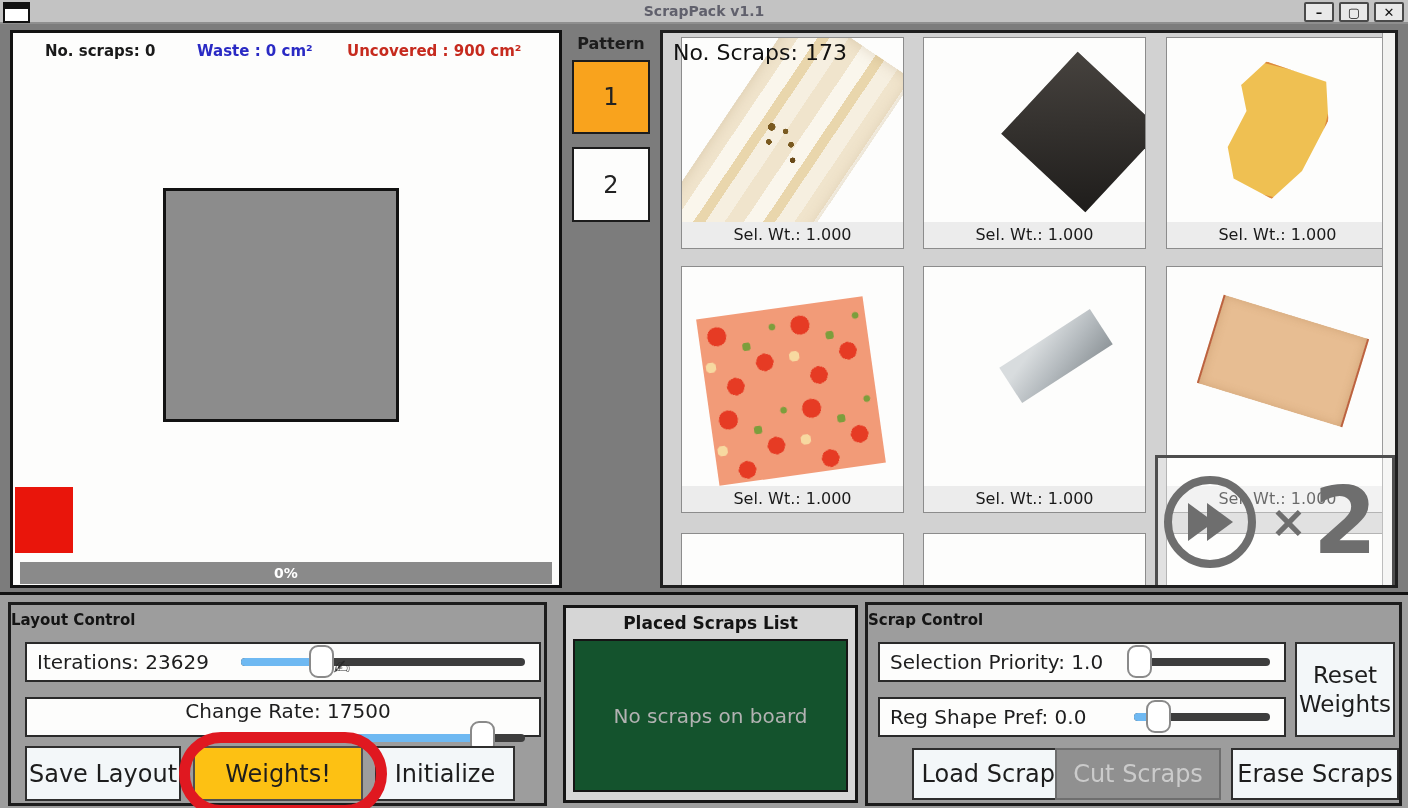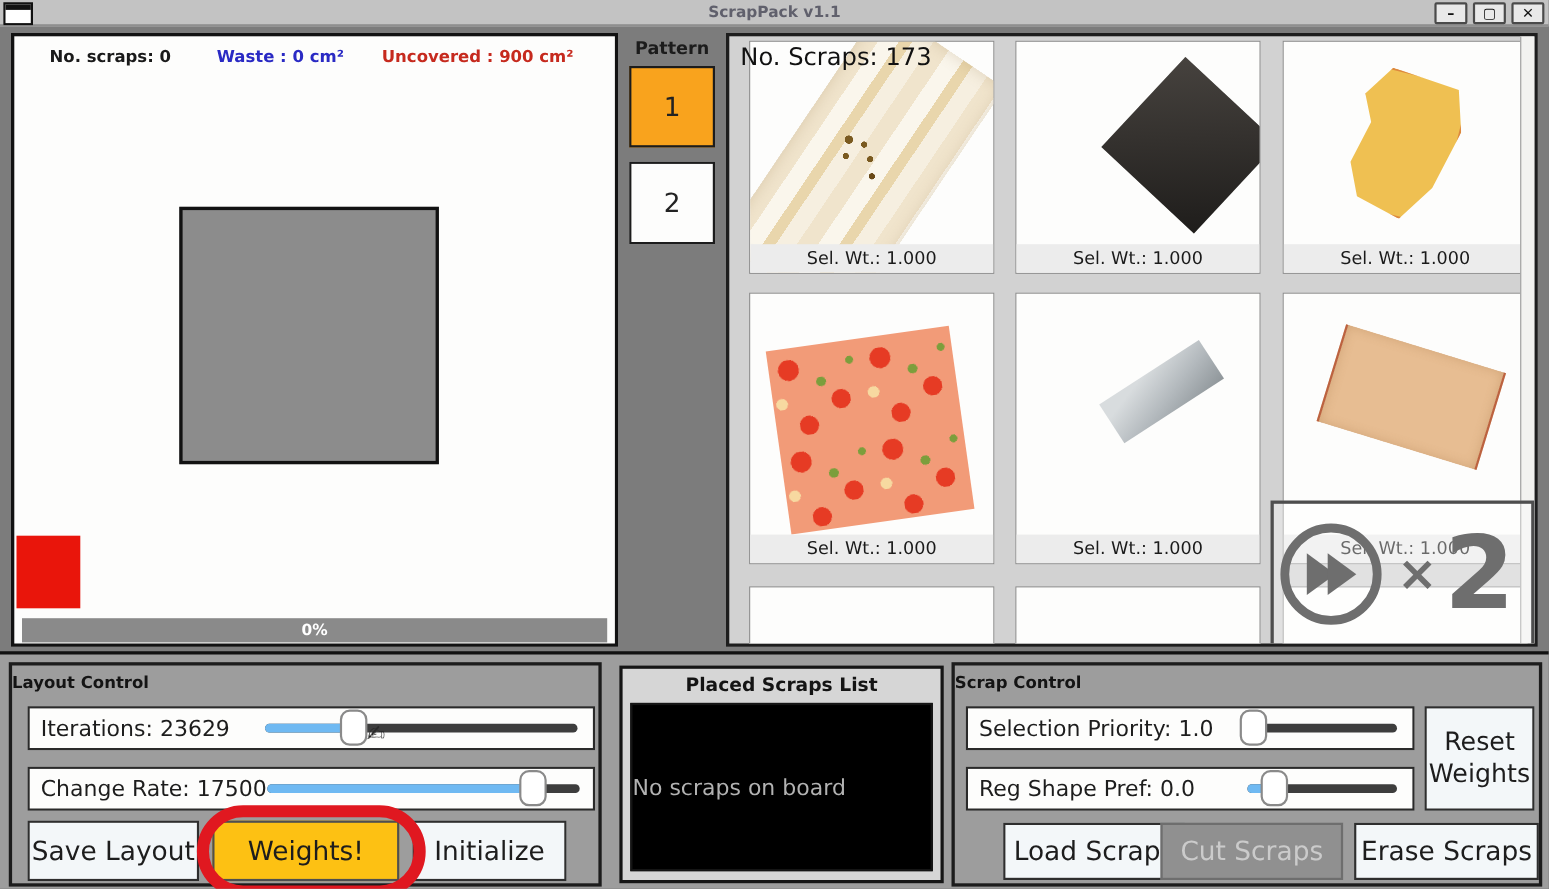--- a/index.html
+++ b/index.html
@@ -94,31 +94,31 @@
   .hslider .fill { position:absolute; left:0; top:11px; height:8px; width:var(--frac,0%); background:#6fb9f2; border-radius:4px; }
   .hslider .thumb { position:absolute; top:-2px; left:calc(var(--frac,0%) - 12px); width:25px; height:33px; background:#fff; border:2px solid #8a8a8a; border-radius:9px; }
   .cursor-glyph { position:absolute; top:8px; left:calc(var(--frac,0%) + 13px); font-size:20px; color:#2a2a2a; }
 
   .btn { position:absolute; border:2px solid #2e2e2e; background:#f3f7f9; color:#1d1d1d; font-size:24px; display:flex; align-items:center; justify-content:center; }
   .btn.orange { background:#fdc113; border-color:#4f4f4f; }
   .btn.disabled { background:#909090; color:#cbcbcb; border-color:#6e6e6e; }
 
   
   .lc-s1 { left:14px; top:37px; width:516px; height:40px; }
-  .lc-s2 { left:14px; top:92px; width:516px; height:40px; }
+  .lc-s2 { left:14px; top:92px; width:516px; height:40px;flex-direction:column; }
   .lc-slider { width:284px; }
   .b-save { left:14px; top:141px; width:156px; height:55px; }
   .b-opt  { left:182px; top:141px; width:170px; height:55px; }
   .b-init { left:364px; top:141px; width:140px; height:55px; }
   .red-annotation { position:absolute; left:168px; top:127px; width:208px; height:84px; border:11px solid #e01820; border-radius:44px; z-index:9; pointer-events:none; }
 
   
   .placed { position:absolute; left:563px; top:10px; width:295px; height:198px; background:#d6d6d6; border:3px solid #151515; }
   .placed-title { text-align:center; font-weight:bold; font-size:17px; color:#141414; padding-top:5px; height:29px; }
-  .placed-list { position:absolute; left:7px; right:7px; top:31px; bottom:8px; background:#000000; border:2px solid #151515; display:flex; align-items:center; }
+  .placed-list { position:absolute; left:7px; right:7px; top:31px; bottom:8px; background:#14532d; border:2px solid #151515; display:flex; align-items:center; justify-content:center; }
   .placed-empty { color:#b2b2b2; font-size:20px; }
 
   
   .sc-s1 { left:10px; top:37px; width:408px; height:40px; }
   .sc-s2 { left:10px; top:92px; width:408px; height:40px; }
   .sc-slider { width:136px; }
   .b-reset { left:427px; top:37px; width:100px; height:95px; font-size:23px; line-height:1.25; text-align:center; flex-direction:column; }
   .b-load  { left:10px; top:143px; width:165px; height:52px;margin-left:34px; }
   .b-cut   { left:187px; top:143px; width:166px; height:52px; }
   .b-erase { left:363px; top:143px; width:168px; height:52px; }

